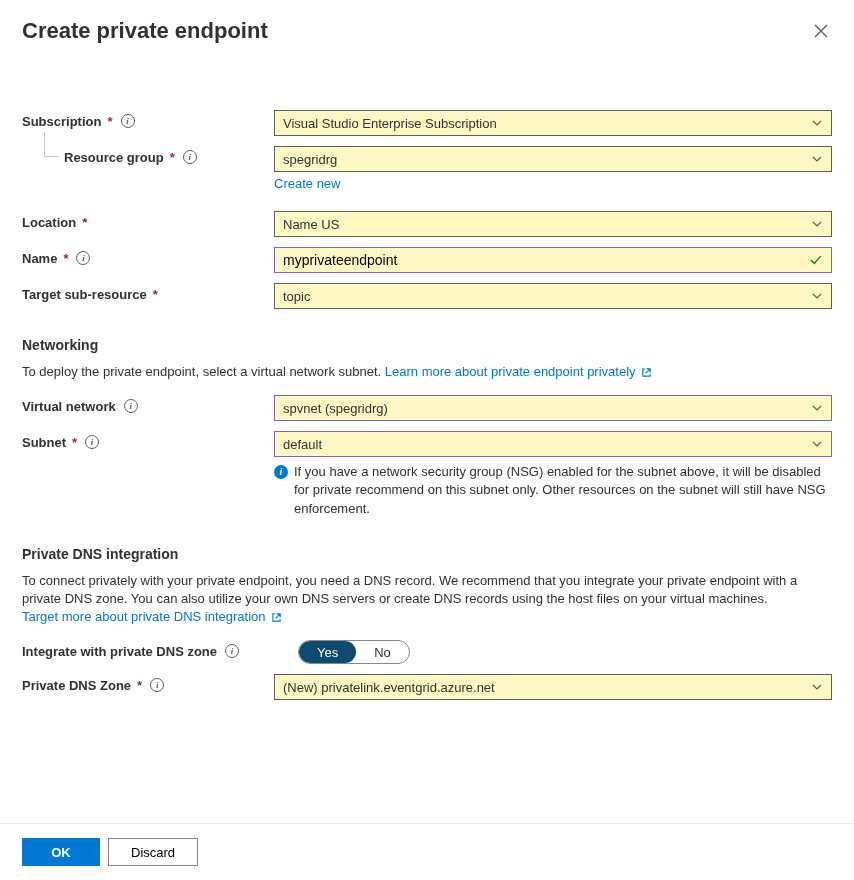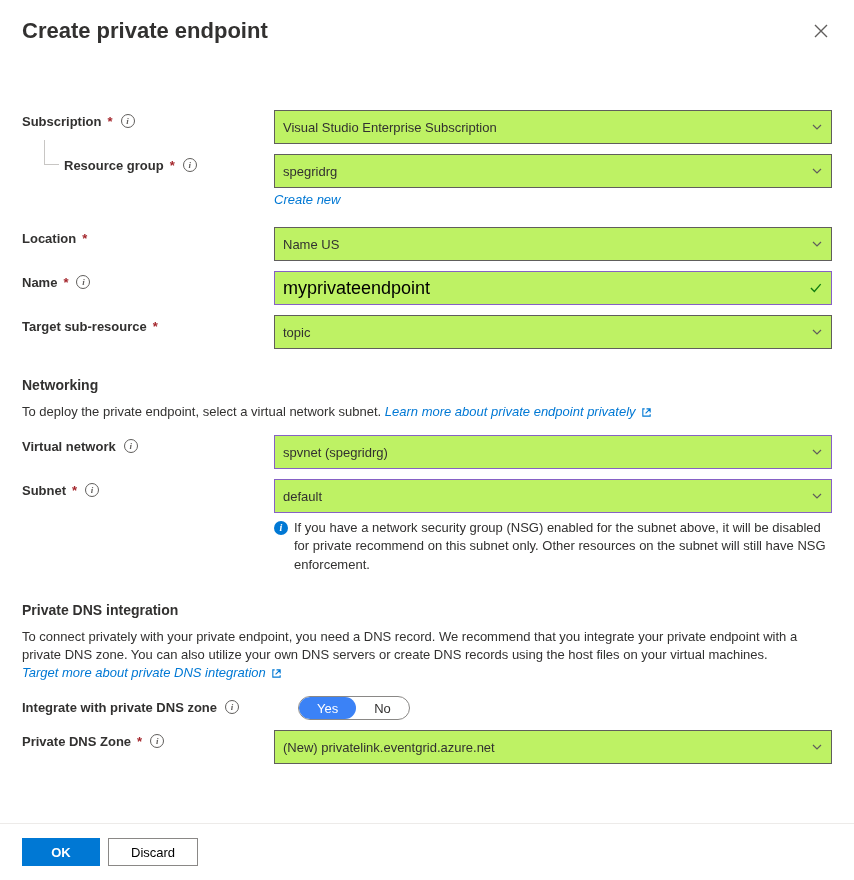--- a/index.html
+++ b/index.html
@@ -59,42 +59,41 @@
     color: #605e5c;
     margin-left: 4px;
     font-style: italic;
     font-family: Georgia, serif;
   }
 
   .select, .input {
     width: 100%;
     height: 26px;
     border: 1px solid #605e5c;
-    background: #bef264;
+    background: #fef9c3;
     font-family: inherit;
     font-size: 13px;
-    padding: 16px 8px;
+    padding: 4px 8px;
     display: flex;
     align-items: center;
     justify-content: space-between;
     cursor: pointer;
   }
   .select.purple, .input.purple { border-color: #8661c5; }
   .select .chev { color: #605e5c; }
   .input .check { color: #107c10; }
   .input input {
     border: none; outline: none; width: 100%;
-    font-family: inherit; font-size: 18px;
+    font-family: inherit; font-size: 14px;
     background: transparent;
   }
   .link {
     color: #0078d4;
     cursor: pointer;
     font-size: 13px;
-    font-style: italic;
   }
   .link.small { display: inline-block; margin-top: 4px; }
   .ext-icon { margin-left: 2px; }
 
   .section-gap { height: 18px; }
   .section-header { font-weight: 600; font-size: 14px; margin-bottom: 10px; }
   .section-text { font-size: 13px; color: #323130; line-height: 1.4; margin-bottom: 14px; }
 
   .note {
     display: flex;
@@ -126,21 +125,21 @@
     overflow: hidden;
     height: 24px;
   }
   .toggle-opt {
     padding: 0 18px;
     display: flex; align-items: center;
     font-size: 13px;
     cursor: pointer;
   }
   .toggle-opt.active {
-    background: #3b82f6;
+    background: #0c4a6e;
     color: #fff;
     border-radius: 12px;
   }
 
   .footer {
     position: absolute;
     bottom: 0; left: 0; right: 0;
     border-top: 1px solid #edebe9;
     padding: 14px 22px;
     display: flex;

